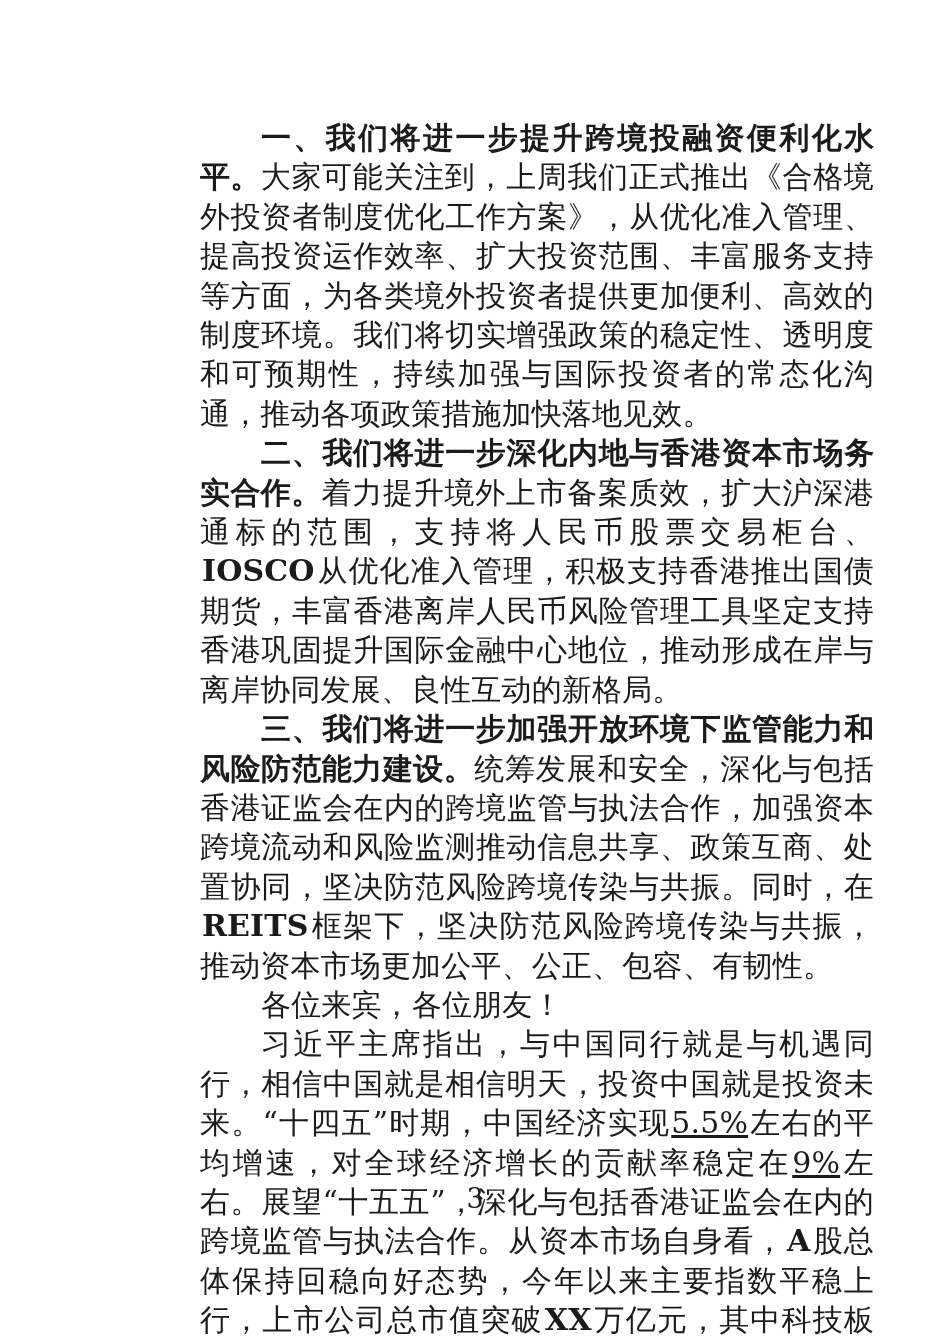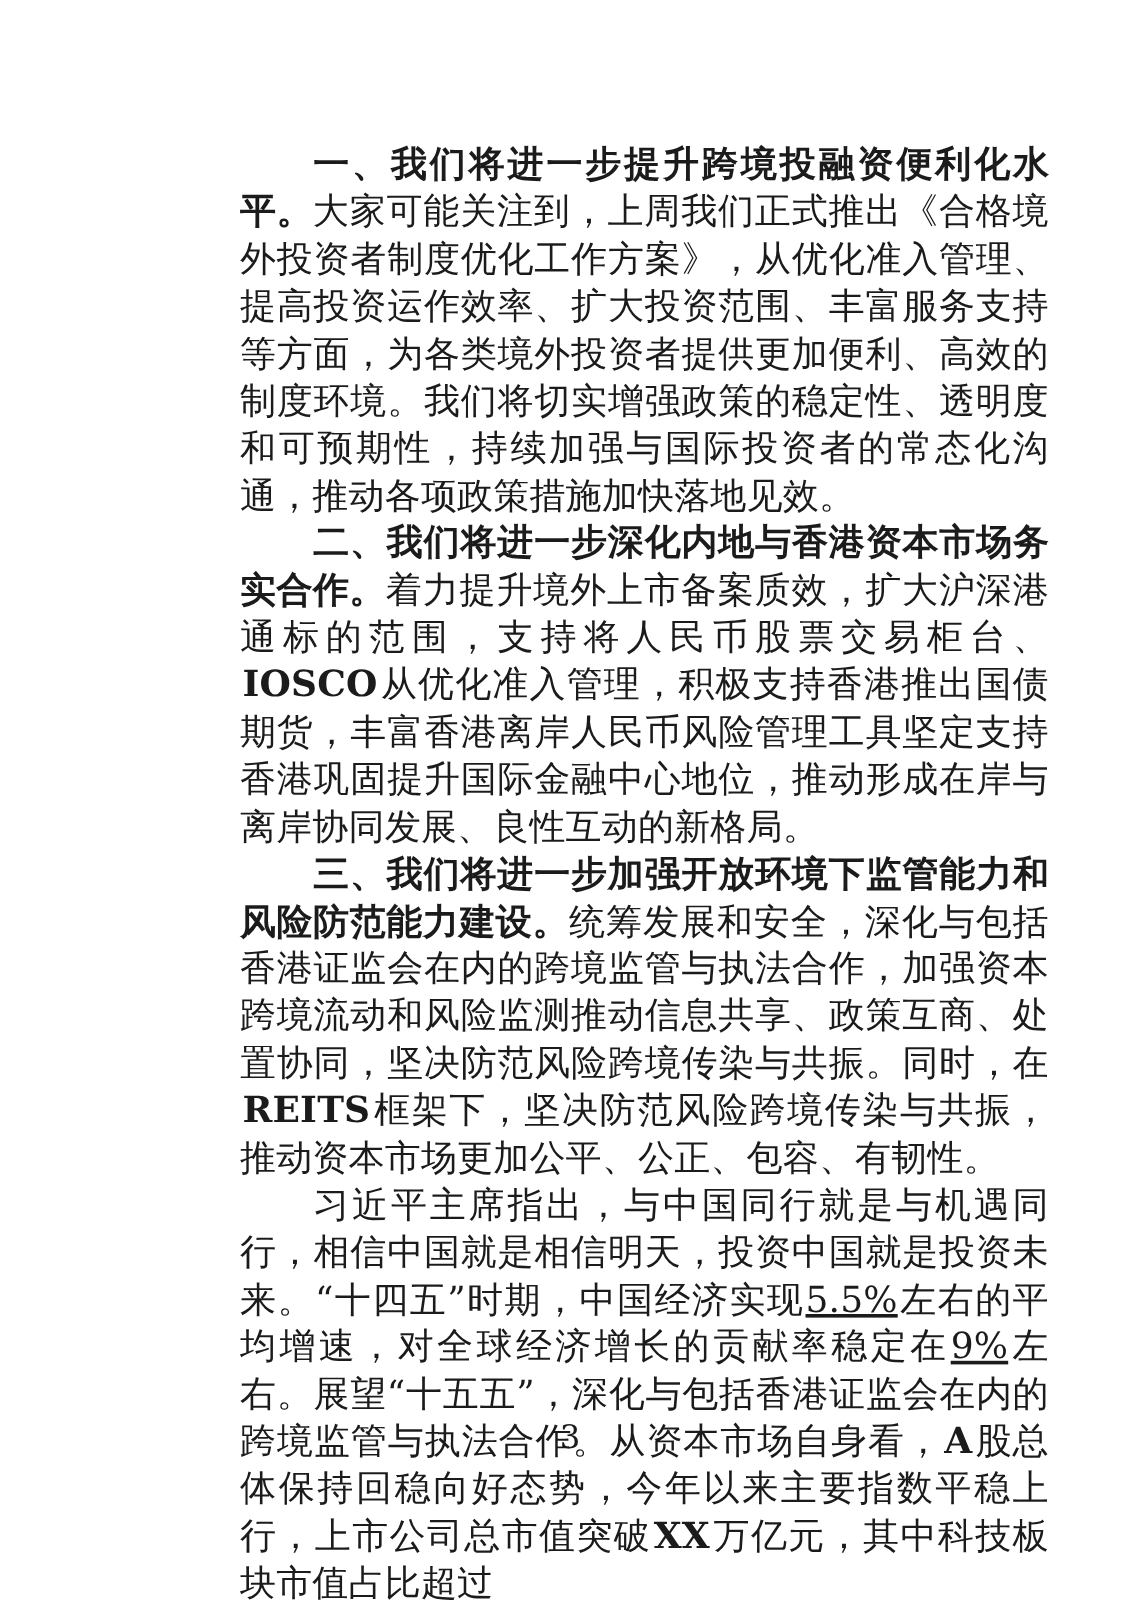--- a/index.html
+++ b/index.html
@@ -79,20 +79,23 @@
     </p>
 
     <p class="para indent">
       <span class="lead">二、我们将进一步深化内地与香港资本市场务实合作。</span><span>着力提升境外上市备案质效，扩大沪深港通标的范围，支持将人民币股票交易柜台、</span><span class="latin">IOSCO</span><span>从优化准入管理，积极支持香港推出国债期货，丰富香港离岸人民币风险管理工具坚定支持香港巩固提升国际金融中心地位，推动形成在岸与离岸协同发展、良性互动的新格局。</span>
     </p>
 
     <p class="para indent">
       <span class="lead">三、我们将进一步加强开放环境下监管能力和风险防范能力建设。</span><span>统筹发展和安全，深化与包括香港证监会在内的跨境监管与执法合作，加强资本跨境流动和风险监测推动信息共享、政策互商、处置协同，坚决防范风险跨境传染与共振。同时，在</span><span class="latin">REITS</span><span>框架下，坚决防范风险跨境传染与共振，推动资本市场更加公平、公正、包容、有韧性。</span>
     </p>
 
+    <p class="para indent">
+      <span>各位来宾，各位朋友！</span>
+    </p>
 
     <p class="para indent">
       <span>习近平主席指出，与中国同行就是与机遇同行，相信中国就是相信明天，投资中国就是投资未来。“十四五”时期，中国经济实现</span><span class="num">5.5%</span><span>左右的平均增速，对全球经济增长的贡献率稳定在</span><span class="num">9%</span><span>左右。展望“十五五”，深化与包括香港证监会在内的跨境监管与执法合作。从资本市场自身看，</span><span class="latin">A</span><span>股总体保持回稳向好态势，今年以来主要指数平稳上行，上市公司总市值突破</span><span class="latin">XX</span><span>万亿元，其中科技板块市值占比超过</span>
     </p>
 
   </div>
 
   <div class="page-number">3</div>
 
 </div>

